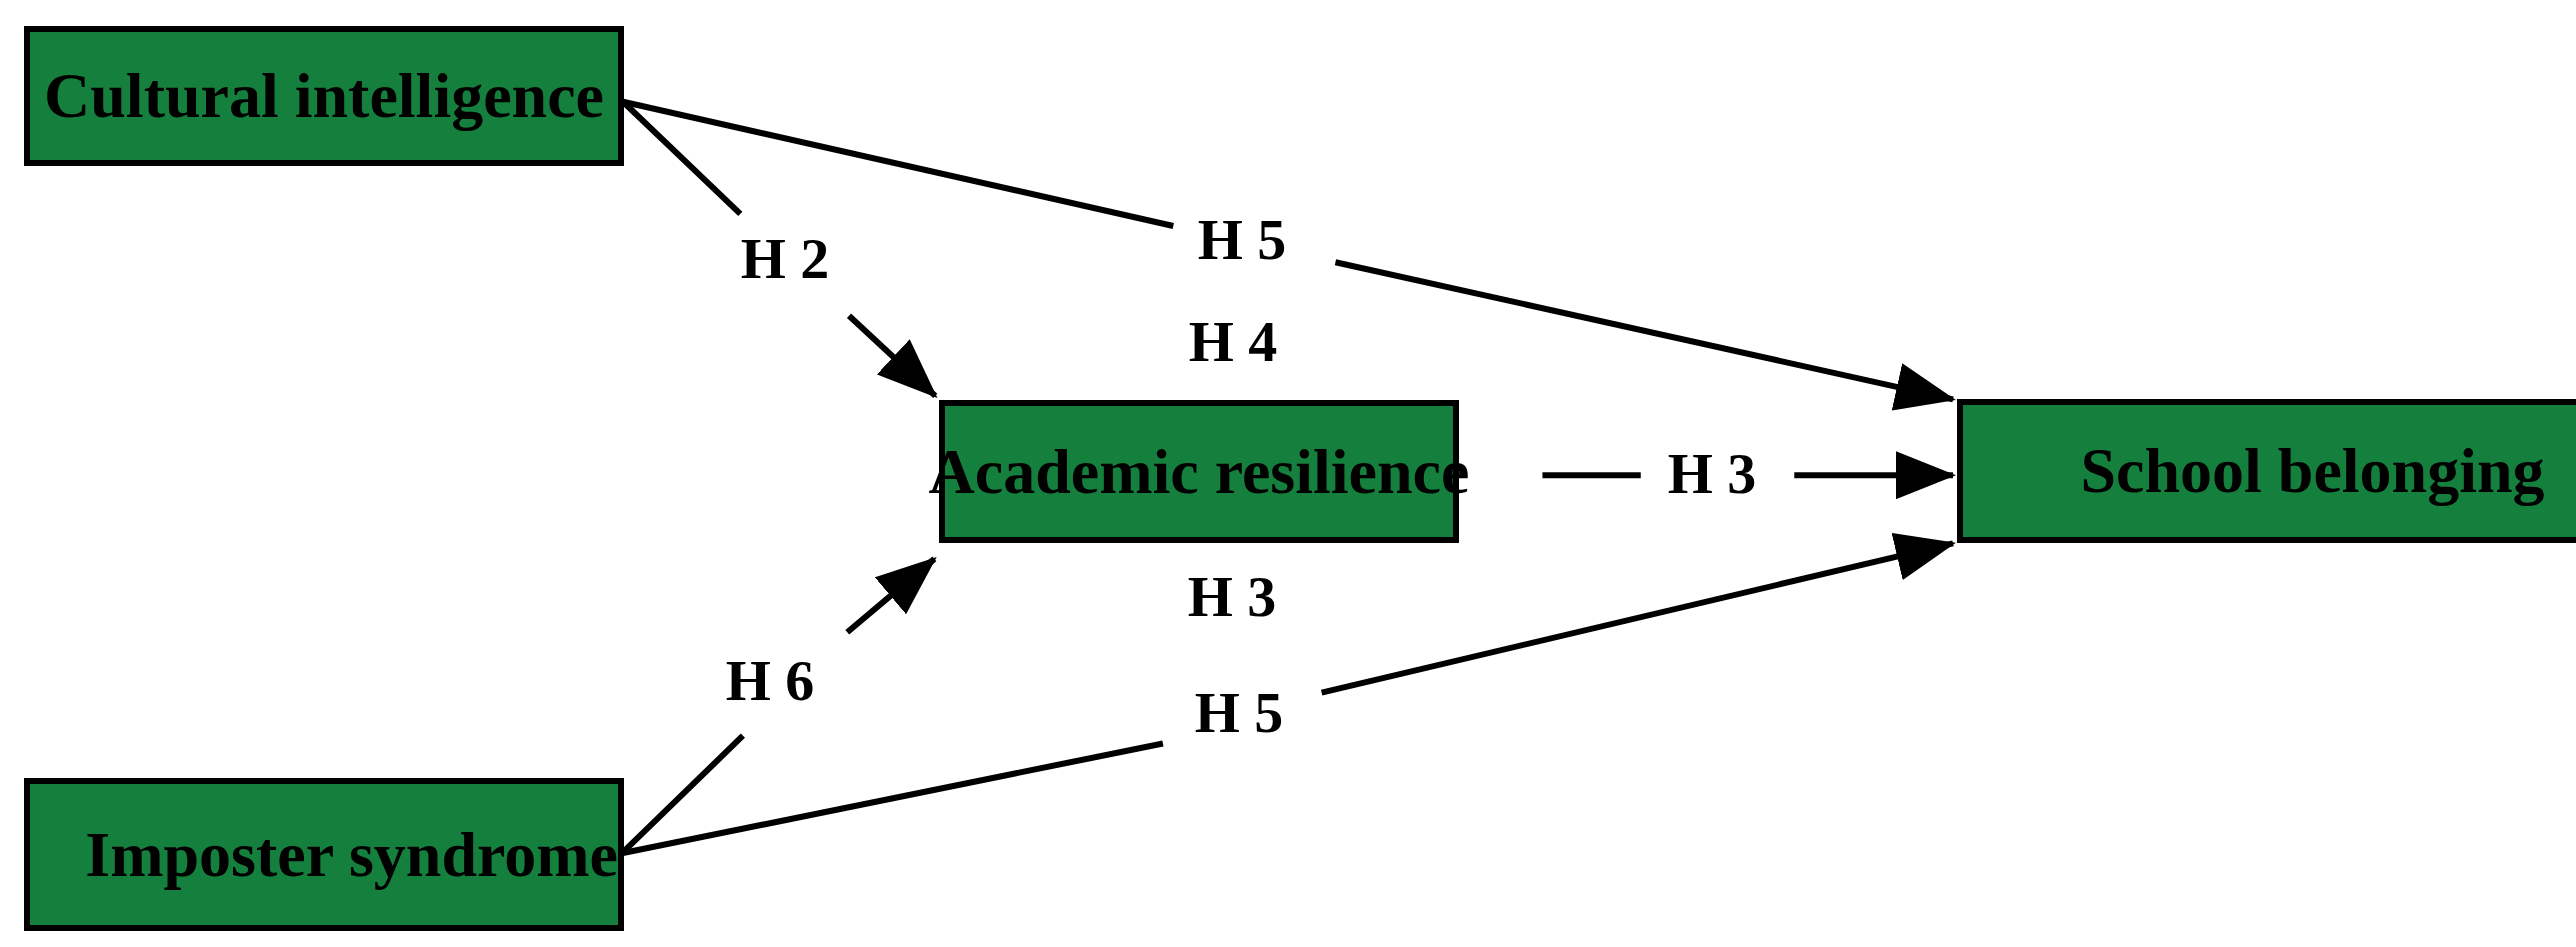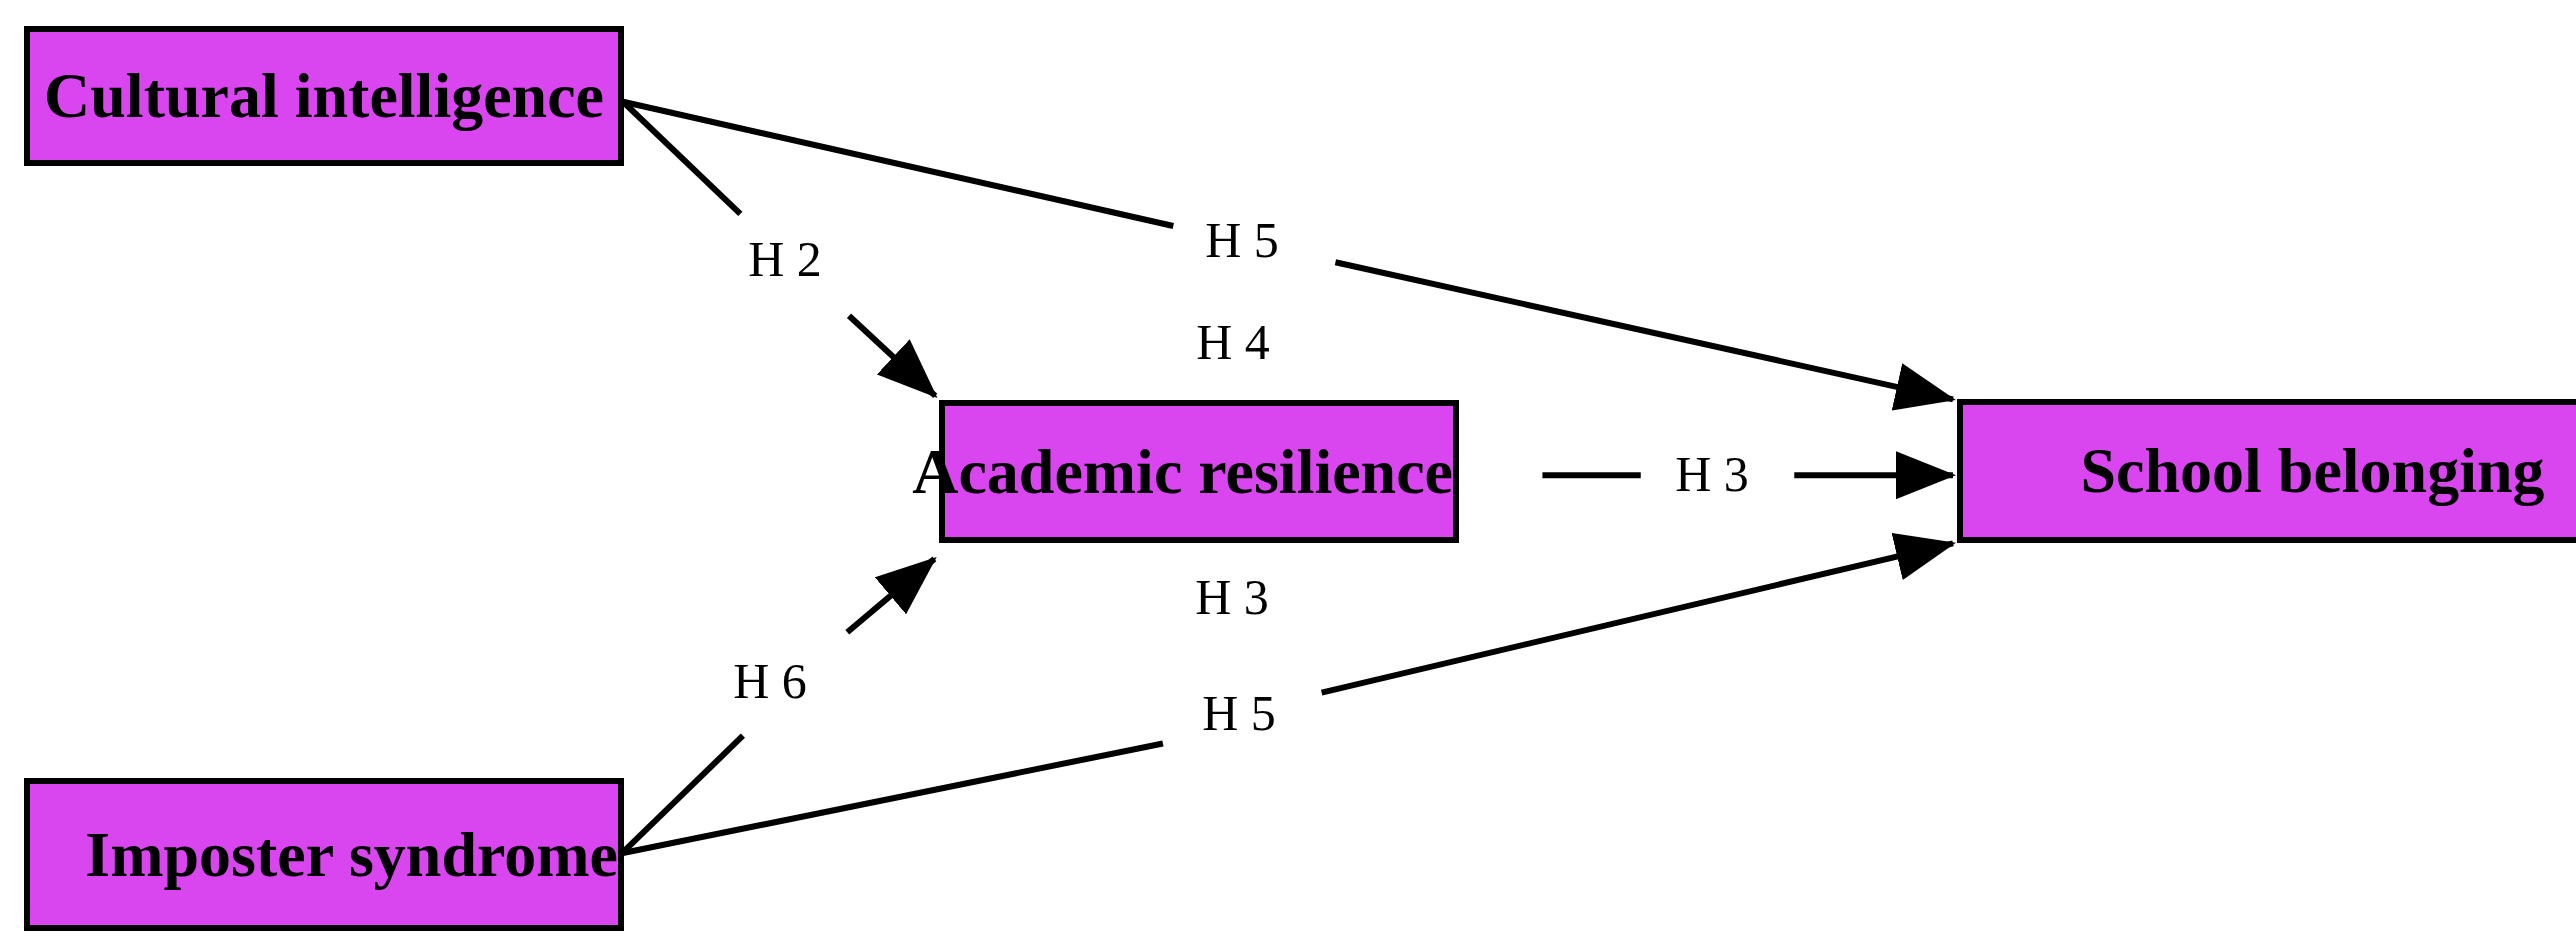--- a/index.html
+++ b/index.html
@@ -25,39 +25,40 @@
   }
   .arrows-layer path {
     stroke: #000000;
     stroke-width: 7;
     fill: none;
   }
   .node {
     position: absolute;
     box-sizing: border-box;
     border: 6px solid #000000;
-    background: #d946ef;
+    background: #15803d;
     display: flex;
     align-items: center;
     justify-content: center;
     font-weight: bold;
     font-size: 64px;
     line-height: 1;
     white-space: nowrap;
   }
   .node-cultural      { left: 24px;   top: 26px;  width: 600px; height: 140px; }
   .node-imposter      { left: 24px;   top: 778px; width: 600px; height: 153px; justify-content: flex-end; }
-  .node-resilience    { left: 939px; top: 400px; width: 520px; height: 143px; justify-content: flex-end; }
+  .node-resilience    { left: 939px; top: 400px; width: 520px; height: 143px; }
   .node-belonging     { left: 1957px; top: 399px; width: 711px; height: 144px; }
   .hyp {
     position: absolute;
     transform: translate(-50%, -50%);
-    font-size: 50px;
+    font-size: 58px;
     line-height: 1;
     white-space: nowrap;
+    font-weight: bold;
   }
   .hyp-h1 { left: 1242px; top: 240px; }
   .hyp-h2 { left: 785px;  top: 259px; }
   .hyp-h3 { left: 1712px; top: 474px; }
   .hyp-h4 { left: 1233px; top: 342px; }
   .hyp-h5 { left: 1239px; top: 713px; }
   .hyp-h6 { left: 770px;  top: 681px; }
   .hyp-h7 { left: 1232px; top: 597px; }
 </style>
 </head>

